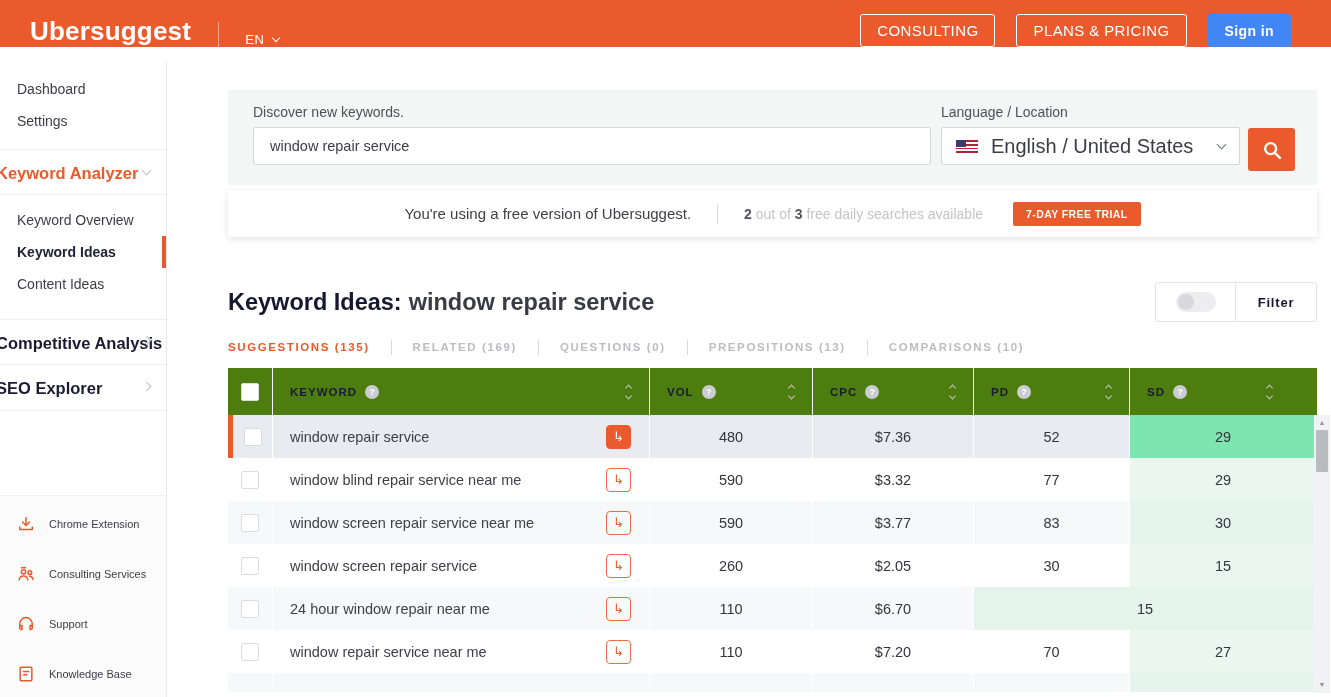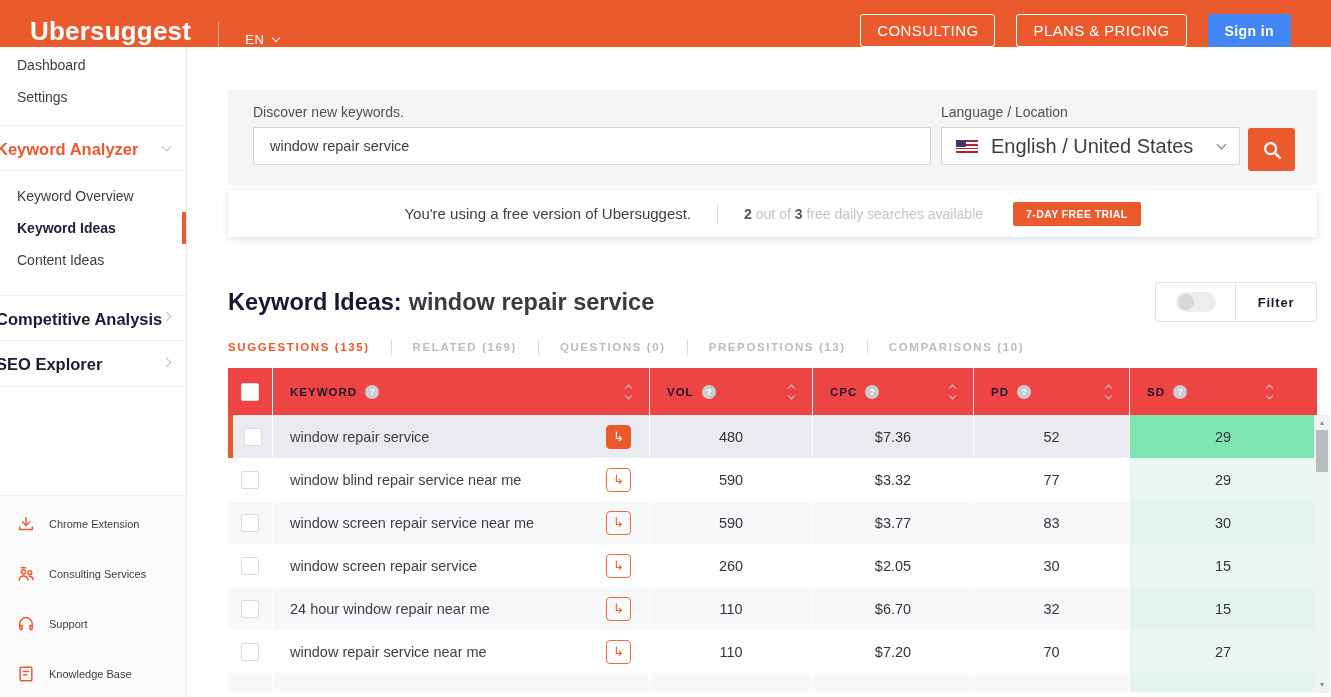--- a/index.html
+++ b/index.html
@@ -20,21 +20,21 @@
           display:flex; align-items:center; gap:9px; cursor:pointer; }
   .lang .chev { border-color:#fff; width:6px; height:6px; margin-top:-3px; }
   .top-spacer { flex:1; }
   .top-actions { display:flex; align-items:center; gap:21px; }
   .top-btn { height:33px; padding:0 16px; background:transparent; border:1px solid #fff;
              border-radius:3px; color:#fff; font-size:15px; letter-spacing:.4px;
              font-family:inherit; cursor:pointer; }
   .top-btn.signin { background:#4285F4; border:none; font-weight:bold; font-size:14px; padding:0 17px; }
 
   
-  .sidebar { position:absolute; top:37px; left:0; bottom:0; width:187px; background:#fff;
+  .sidebar { position:absolute; top:61px; left:0; bottom:0; width:167px; background:#fff;
              border-right:1px solid #E9E9E9; }
   .side-top { padding-top:12px; }
   .side-item { height:32px; line-height:32px; padding-left:17px; font-size:14px;
                color:#3C3C46; cursor:pointer; }
   .side-header { position:relative; height:46px; line-height:46px; font-size:16.5px;
                  font-weight:bold; color:#1B1B33; border-bottom:1px solid #EFEFEF; cursor:pointer; }
   .side-header .sh-label { margin-left:-4px; }
   .side-header.ka { border-top:1px solid #EFEFEF; margin-top:12px; color:#EB5A2D; }
   .side-header.comp { margin-top:10px; border-top:1px solid #EFEFEF; }
   .sh-chev { position:absolute; right:16px; top:50%; margin-top:-5px; border-color:#BCC0C4; }
@@ -96,21 +96,21 @@
 
   .tabs { margin-top:18px; display:flex; align-items:center; }
   .tab { font-size:11.5px; font-weight:bold; letter-spacing:1.6px; color:#BCBCC2;
          padding:0 21px; line-height:15px; cursor:pointer; white-space:nowrap; }
   .tab:first-child { padding-left:0; }
   .tab + .tab { border-left:1px solid #DADADA; }
   .tab.active { color:#EB5A2D; }
 
   
   .tablewrap { margin-top:13px; position:relative; }
-  .thead { display:flex; height:47px; background:#ef4444;text-align:center; }
+  .thead { display:flex; height:47px; background:#4d7c0f;text-align:center; }
   .hcell { display:flex; align-items:center; position:relative; padding-left:17px;
            border-right:1px solid #F7F8F8; }
   .c-check { width:45px; padding-left:0; justify-content:center; }
   .c-kw { width:377px; }
   .c-vol { width:163px; }
   .c-cpc { width:161px; }
   .c-pd { width:156px; }
   .c-sd { flex:1; border-right:none; }
   .hlabel { font-size:11.5px; font-weight:bold; letter-spacing:1px; color:#1B1B33; cursor:pointer; }
   .help { width:14px; height:14px; border-radius:50%; background:#C9CDD1; color:#fff; font-size:9px;
@@ -402,21 +402,20 @@
             <span class="checkbox"></span>
           </div>
           <div class="bcell c-kw">
             <span class="kw-text">24 hour window repair near me</span>
             <button class="arrow-btn">
               <span>↳</span>
             </button>
           </div>
           <div class="bcell num c-vol">110</div>
           <div class="bcell num c-cpc">$6.70</div>
-          <div class="bcell num c-pd">32</div>
           <div class="bcell num c-sd">15</div>
         </div>
         <div class="trow">
           <div class="bcell c-check">
             <span class="checkbox"></span>
           </div>
           <div class="bcell c-kw">
             <span class="kw-text">window repair service near me</span>
             <button class="arrow-btn">
               <span>↳</span>

